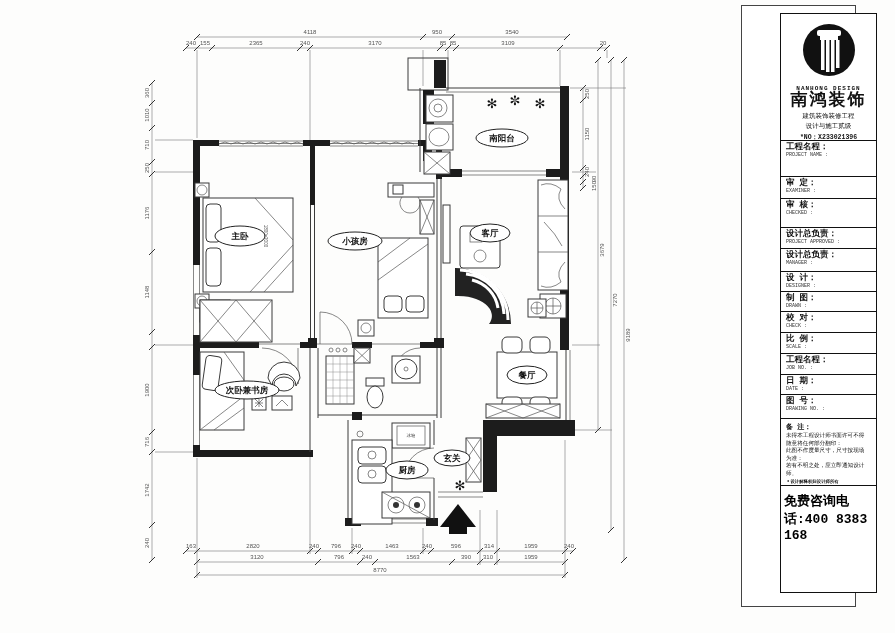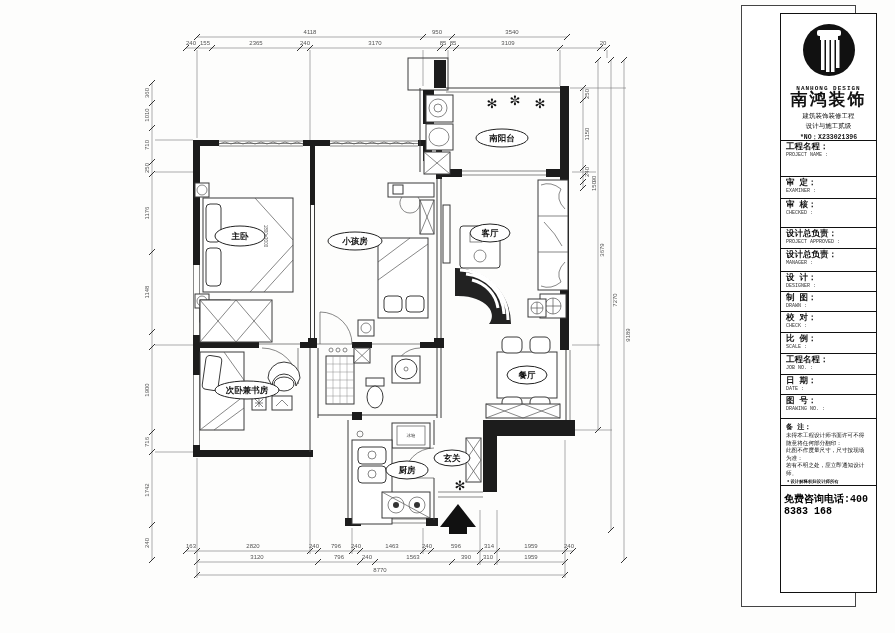--- a/index.html
+++ b/index.html
@@ -28,21 +28,21 @@
   .tb-cn{font-size:17px;font-weight:bold;color:#111;letter-spacing:2px;line-height:1.1;}
   .tb-cert{font-size:6.5px;color:#111;line-height:1.25;margin-top:2px;}
   .tb-no{font-size:6.5px;color:#111;margin-top:2px;font-weight:bold;}
   .tb-row{border-bottom:1px solid #111;padding:2px 0 0 5px;box-sizing:border-box;overflow:hidden;}
   .tb-row .cn{font-size:8.5px;font-weight:bold;color:#111;line-height:1.1;}
   .tb-row .en{font-size:5px;color:#333;line-height:1.2;transform-origin:left top;}
   .tb-notes{border-bottom:1px solid #111;padding:3px 0 0 5px;box-sizing:border-box;}
   .tb-notes .nt{font-size:7px;font-weight:bold;color:#111;}
   .tb-notes .nl{font-size:5.6px;color:#111;line-height:1.35;}
   .tb-notes .ns{font-size:4.4px;color:#111;font-weight:bold;margin-top:2px;}
-  .tb-phone{font-size:10px;font-weight:bold;color:#000;padding:6px 0 0 3px;letter-spacing:0;}
+  .tb-phone{font-size:13px;font-weight:bold;color:#000;padding:6px 0 0 3px;letter-spacing:0;}
 </style>
 </head>
 <body>
 
 <div id="stage">
 
 <svg id="plan" width="745" height="633" viewBox="0 0 745 633">
   <defs>
     <path id="tk" d="M-3,3 L3,-3" class="tick"></path>
     <g id="xbox">

